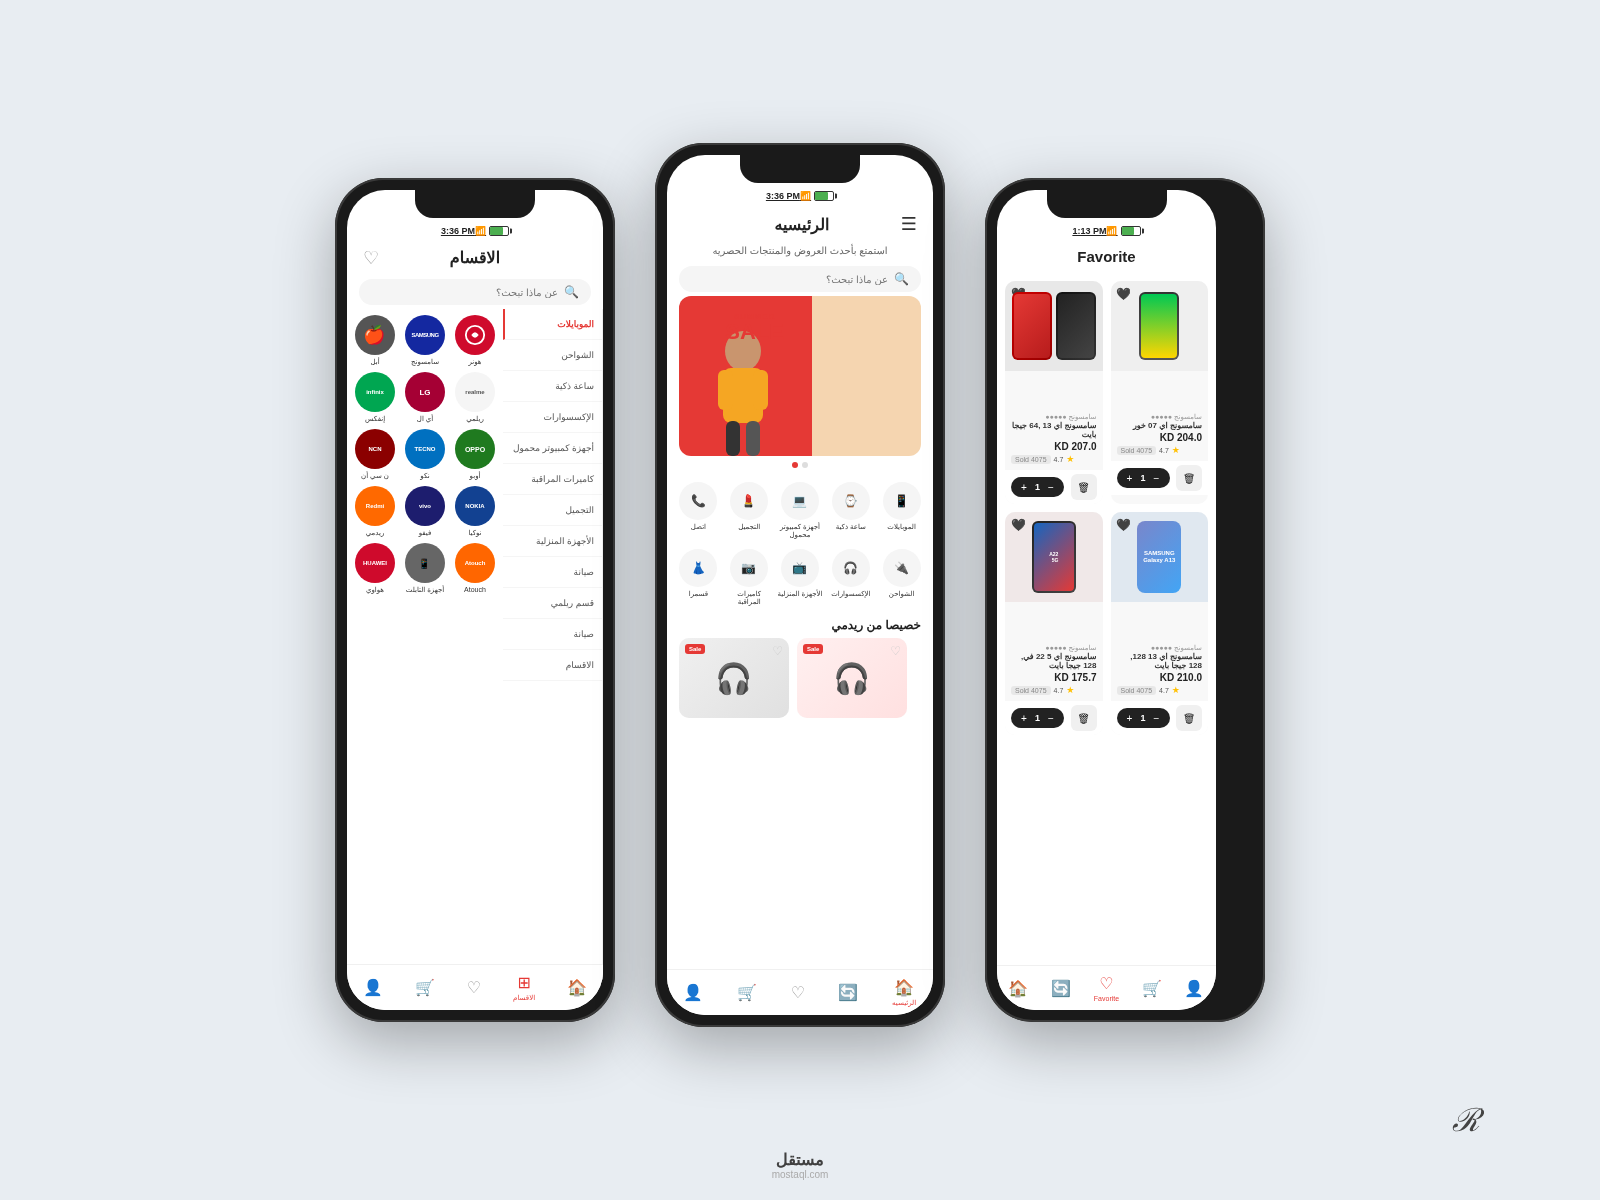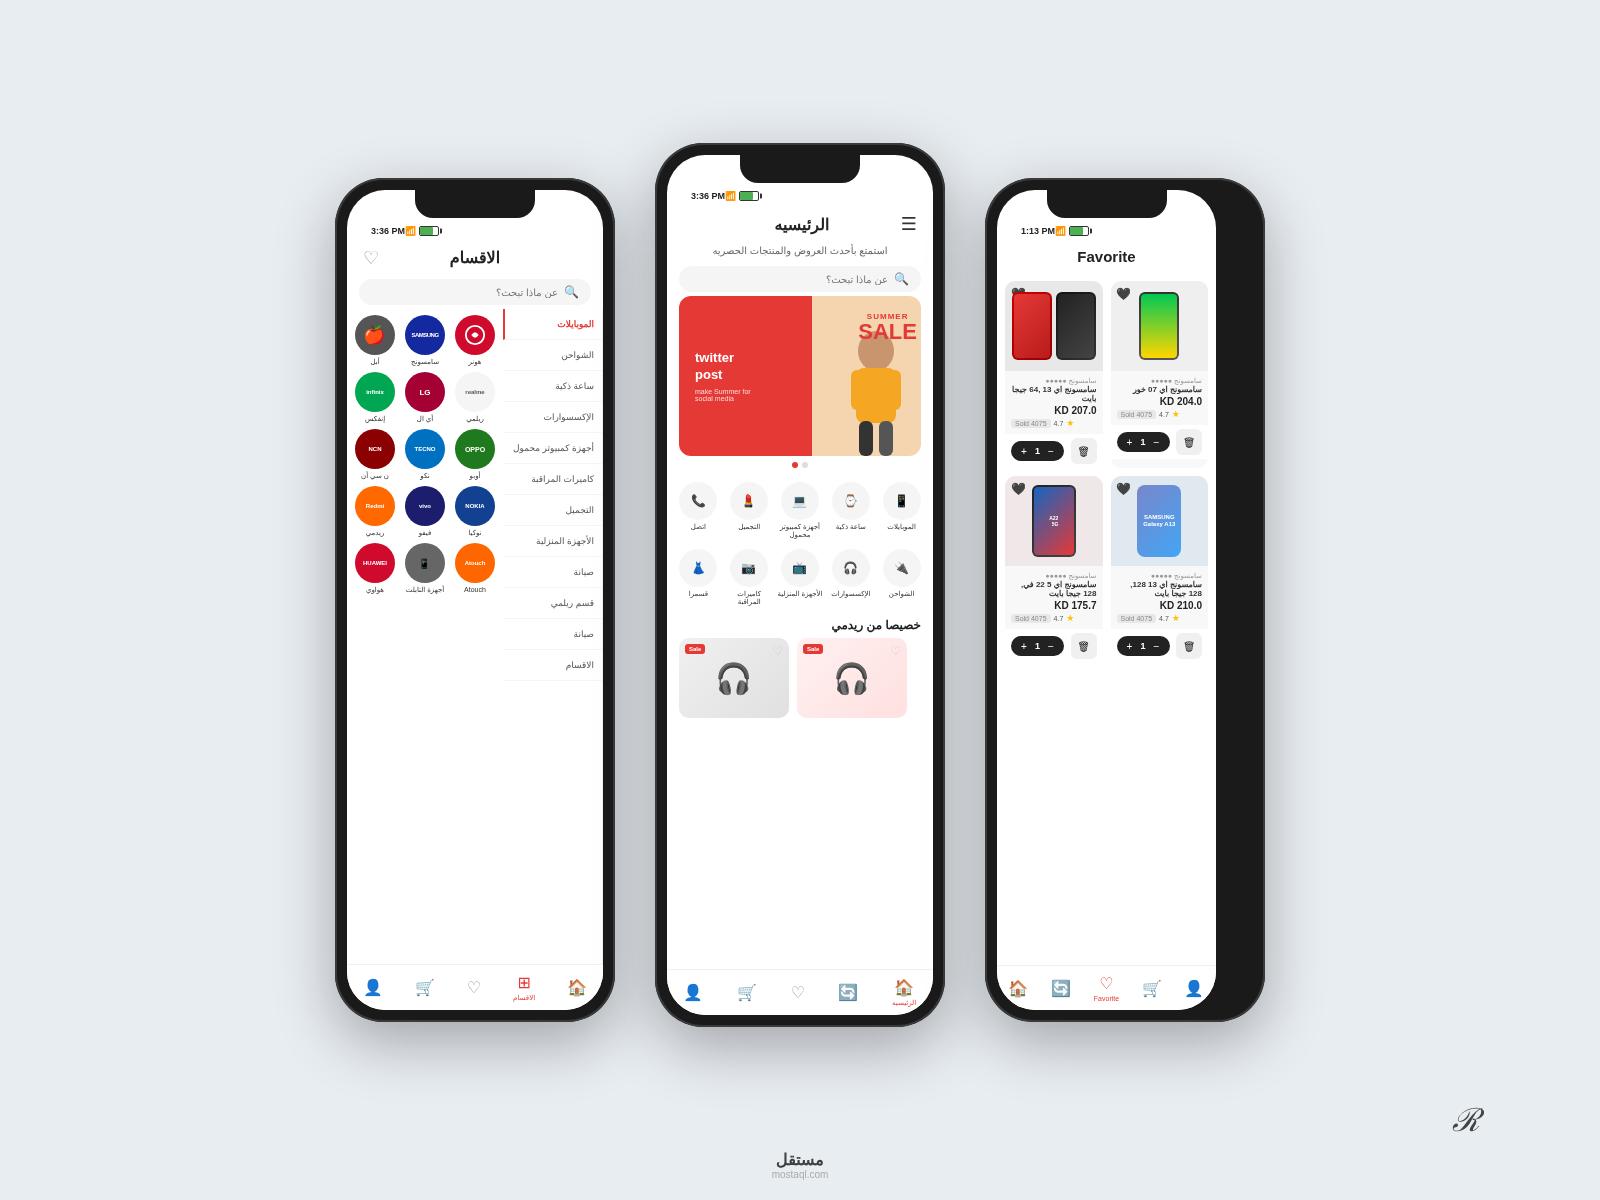--- a/index.html
+++ b/index.html
@@ -57,27 +57,28 @@
     .phone2 { width: 290px; margin-top: -30px; }
     .phone2 .phone-inner { width: 266px; height: 860px; }
 
     
     .phone3 { width: 280px; }
     .phone3 .phone-inner { width: 219px; height: 820px; }
 
     
     .status-bar {
       display: flex;
-      justify-content: flex-start;
-      align-items: center;
-      padding: 8px 24px 4px;
+      justify-content: center;
+      align-items: center;
+      padding: 8px 12px 4px;
       font-size: 9px;
       font-weight: 600;
       color: #222;
       margin-top: 28px;
+      text-decoration: underline;
     }
     .status-right {
       display: flex;
       align-items: center;
       gap: 3px;
     }
     .battery {
       width: 20px;
       height: 10px;
       border: 1.5px solid #333;
@@ -415,20 +416,21 @@
     .fav-heart {
       position: absolute;
       top: 6px;
       left: 6px;
       font-size: 12px;
       color: #333;
     }
     .fav-info {
       padding: 6px;
       direction: rtl;
+      margin-top: 36px;
     }
     .fav-brand {
       font-size: 7px;
       color: #999;
       text-align: right;
     }
     .fav-name {
       font-size: 8px;
       font-weight: 600;
       color: #333;
@@ -736,24 +738,20 @@
       </div>
 
       <div class="p2-subtitle">استمتع بأحدث العروض والمنتجات الحصريه</div>
 
       <div class="search-bar">
         <span class="search-icon-sm">🔍</span>
         <input type="text" readonly="" placeholder="عن ماذا تبحث؟" style="">
       </div>
 
       <div class="banner">
-        <div class="banner-left">
-          <div class="banner-twitter">twitter<br>post</div>
-          <div class="banner-subtitle">make Summer for<br>social media</div>
-        </div>
         <div class="banner-right">
 
           <svg width="70" height="130" viewBox="0 0 70 130" style="position:absolute;bottom:0;right:10px;">
             <ellipse cx="35" cy="25" rx="18" ry="20" fill="#c9956e"></ellipse>
             <rect x="15" y="42" width="40" height="55" rx="8" fill="#f5a623"></rect>
             <rect x="10" y="44" width="15" height="40" rx="6" fill="#f5a623"></rect>
             <rect x="45" y="44" width="15" height="40" rx="6" fill="#f5a623"></rect>
             <rect x="18" y="95" width="14" height="35" rx="6" fill="#333"></rect>
             <rect x="38" y="95" width="14" height="35" rx="6" fill="#555"></rect>
           </svg>

